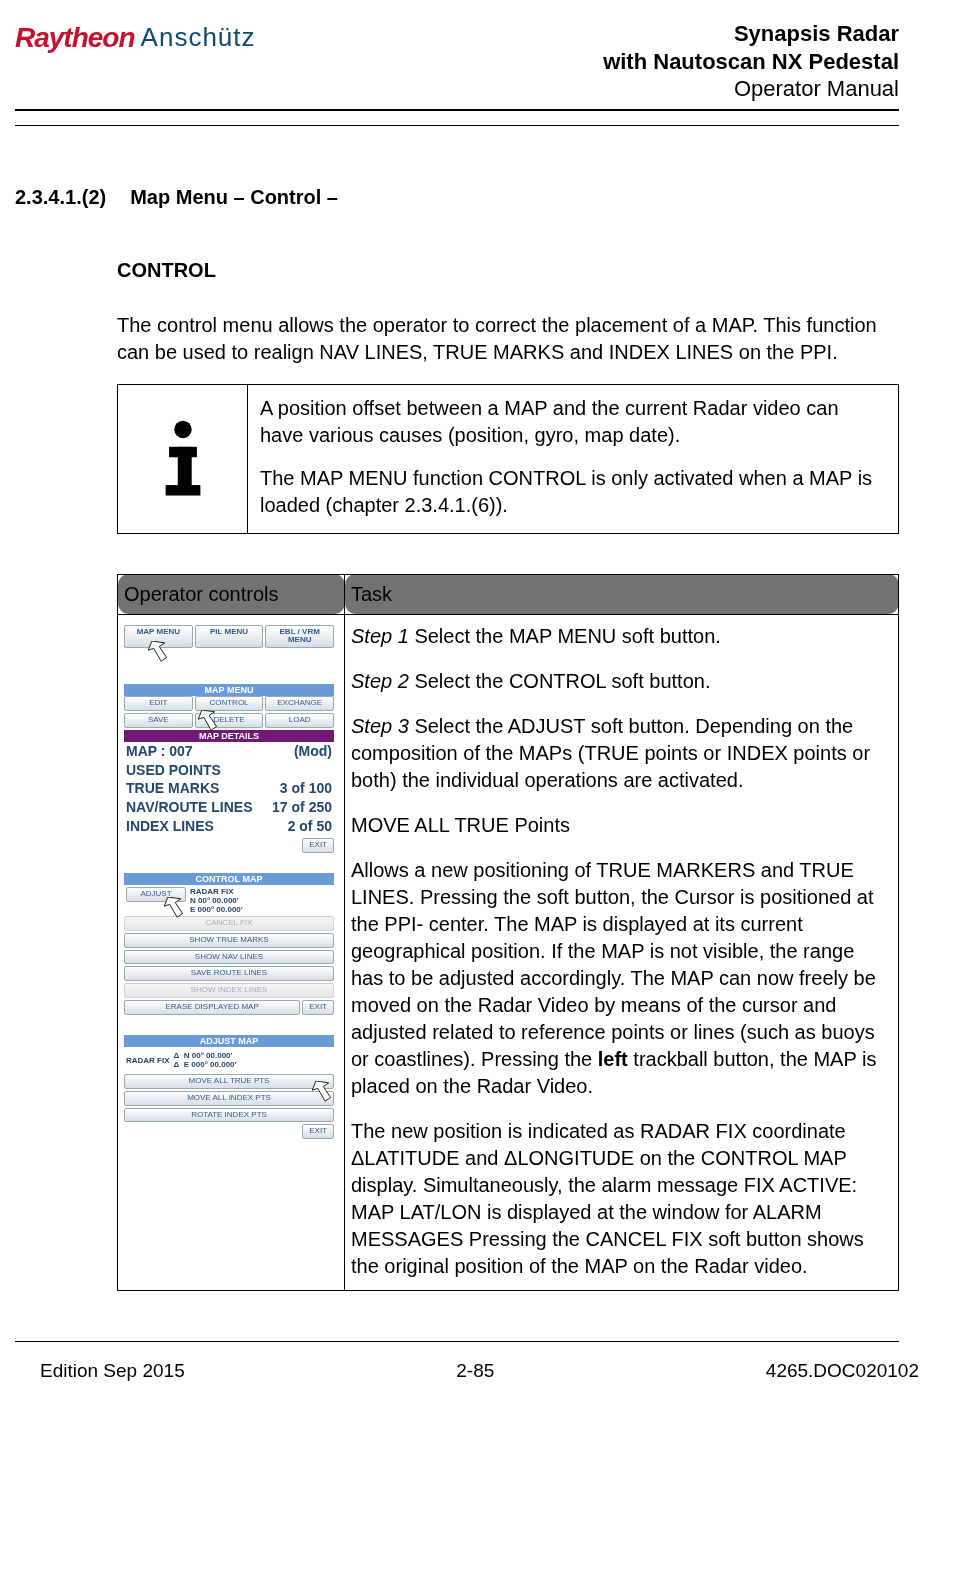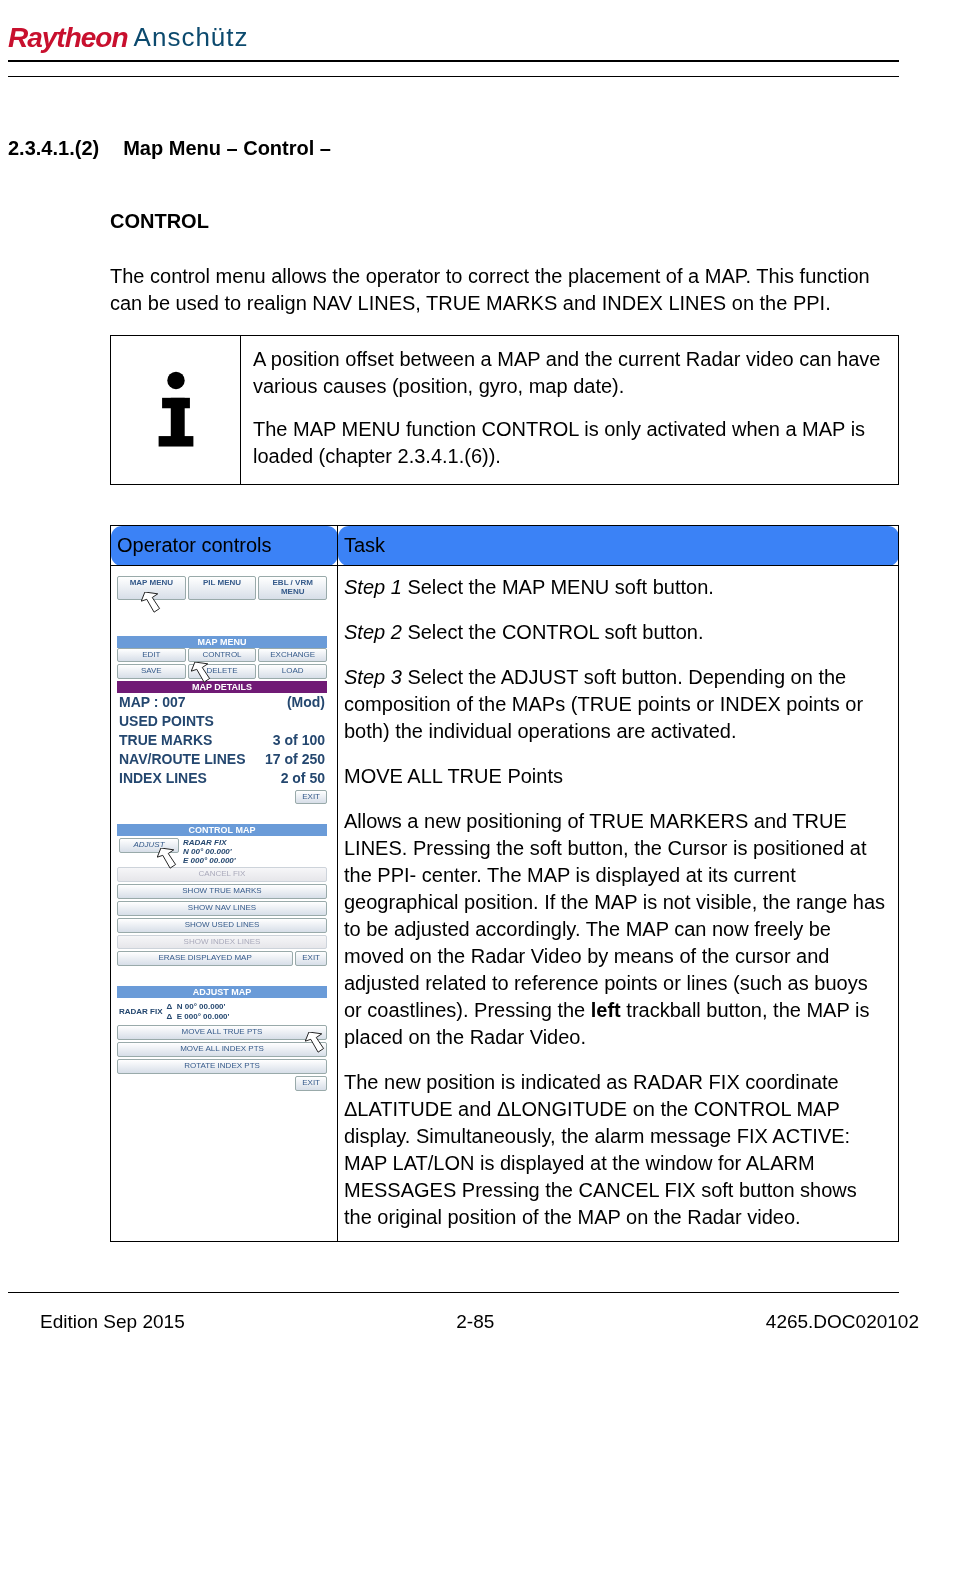--- a/index.html
+++ b/index.html
@@ -5,21 +5,21 @@
   body {
     margin: 0;
     padding: 0;
     font-family: Arial, Helvetica, sans-serif;
     font-size: 18px;
     color: #000;
     background: #fff;
     width: 959px;
   }
   .page {
-    padding: 20px 60px 10px 8px;
+    padding: 20px 60px 10px 15px;
     box-sizing: border-box;
   }
   .header-row {
     display: flex;
     justify-content: space-between;
     align-items: flex-start;
     margin-bottom: 4px;
   }
   .logo {
     display: flex;
@@ -117,21 +117,21 @@
     width: 100%;
   }
   .ops-table th, .ops-table td {
     border: 1px solid #000;
     vertical-align: top;
     padding: 8px 10px 8px 6px;
     font-size: 20px;
     text-align:left;
   }
   .ops-table th {
-    background: #3b82f6;
+    background: #737373;
     font-weight: normal;
     border-radius: 11px;
   }
   .ops-col {
     width: 210px;
   }
 
   .task-cell p { margin: 0 0 18px 0; line-height:1.35;}
   .task-cell .step-it { font-style: italic; }
   .task-cell p:last-child { margin-bottom: 2px; }
@@ -197,20 +197,25 @@
   }
 </style>
 </head>
 <body>
 
 <div class="page">
   <div class="header-row">
     <div class="logo">
       <span class="logo-ray">Raytheon</span>
       <span class="logo-ans">Anschütz</span>
+    </div>
+    <div class="doc-heading">
+      <div>Synapsis Radar</div>
+      <div>with Nautoscan NX Pedestal</div>
+      <div class="line3">Operator Manual</div>
     </div>
   </div>
   <hr class="rule">
   <hr class="thin-rule">
 
   <div class="section-row">
     <span>2.3.4.1.(2)</span>
     <span>Map Menu – Control –</span>
   </div>
 
@@ -289,39 +294,39 @@
             <div class="exitrow">
                   <div class="btn plain small">EXIT</div>
                 </div>
             <svg class="arrow-ind" style="left:74px; top:42px;" viewBox="0 0 30 24">
               <path d="M4 0 L0 10 L6 8 L14 22 L20 18 L12 6 L18 2 Z" fill="#fff" stroke="#111" stroke-width="1"></path>
             </svg>
           </div>
 
           <div class="mini">
             <div class="title">CONTROL MAP</div>
-            <div style="display:flex; gap:4px; align-items:flex-start; padding:2px 2px;font-style:italic;">
+            <div style="display:flex; gap:4px; align-items:flex-start; padding:2px 2px;">
               <div class="btn plain small" style="flex:0 0 46px;">ADJUST</div>
               <div style="flex:1; font-size:8px; font-weight:bold; color:#24476f;">
                 <span>RADAR FIX</span><br>
                 <span>N 00° 00.000'</span><br>
                 <span>E 000° 00.000'</span>
               </div>
             </div>
             <div class="bar">
                   <div class="btn plain disabled">CANCEL FIX</div>
                 </div>
             <div class="bar">
                   <div class="btn plain">SHOW TRUE MARKS</div>
                 </div>
             <div class="bar">
                   <div class="btn plain">SHOW NAV LINES</div>
                 </div>
             <div class="bar">
-                  <div class="btn plain">SHOW USED LINES</div>
+                  <div class="btn plain">SAVE ROUTE LINES</div>
                 </div>
             <div class="bar">
                   <div class="btn plain disabled">SHOW INDEX LINES</div>
                 </div>
             <div class="exitrow">
               <div class="btn plain small" style="flex:1;">ERASE DISPLAYED MAP</div>
               <div class="btn plain small">EXIT</div>
             </div>
             <svg class="arrow-ind" style="left:40px; top:24px;" viewBox="0 0 30 24">
               <path d="M4 0 L0 10 L6 8 L14 22 L20 18 L12 6 L18 2 Z" fill="#fff" stroke="#111" stroke-width="1"></path>

